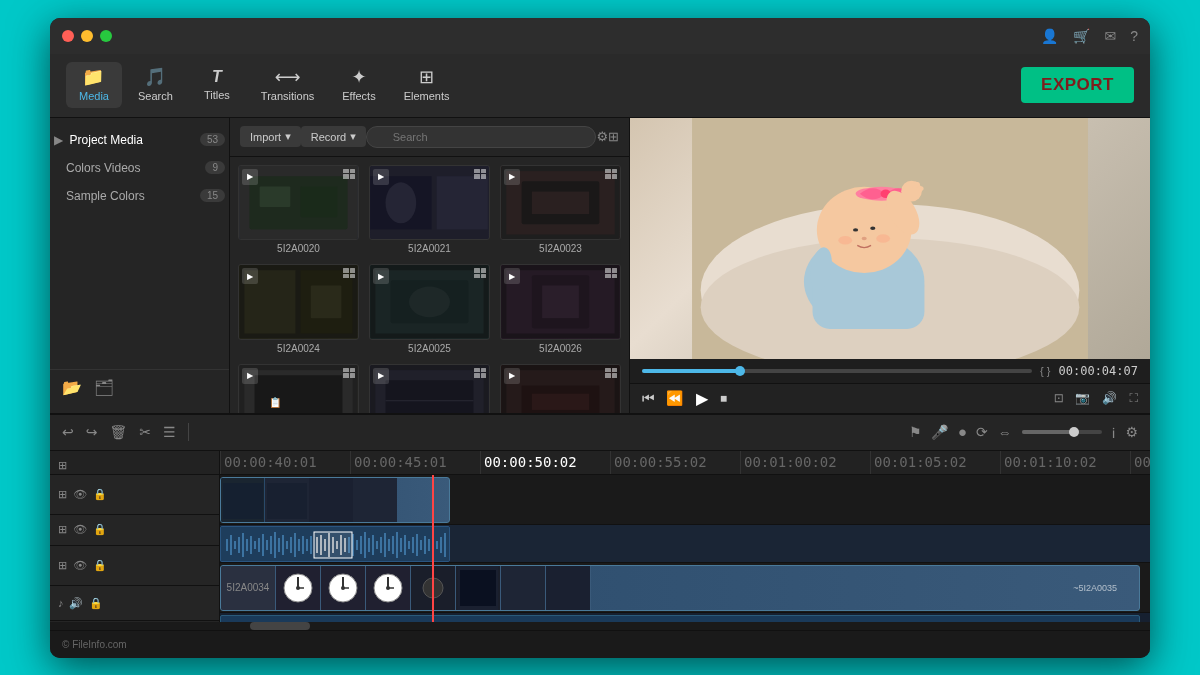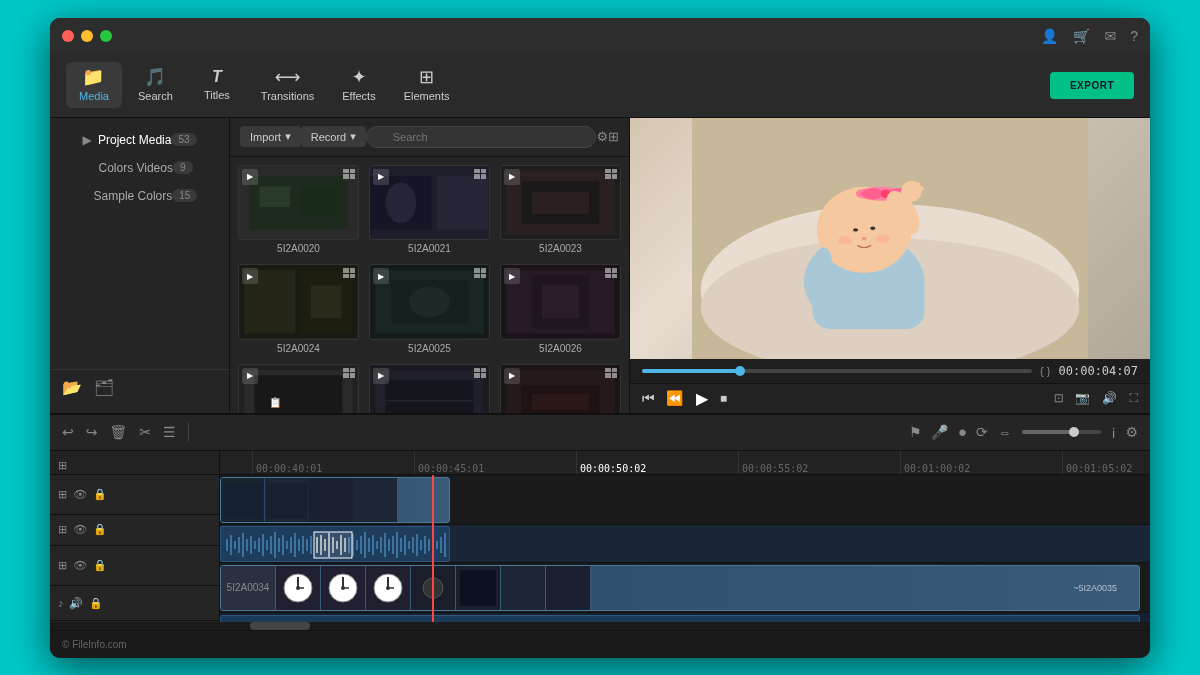--- a/index.html
+++ b/index.html
@@ -87,25 +87,25 @@
       background: #3a3a3a;
       color: #4db8e8;
     }
     .nav-icon {
       font-size: 18px;
       line-height: 1;
     }
     .toolbar-spacer { flex: 1; }
     .export-btn {
       background: #00c085;
-      color: #0f172a;
+      color: #7f1d1d;
       border: none;
       border-radius: 4px;
       padding: 8px 20px;
-      font-size: 10px;
+      font-size: 17px;
       font-weight: 600;
       cursor: pointer;
       letter-spacing: 0.5px;
     }
     
     .main-content {
       display: flex;
       flex: 1;
       overflow: hidden;
     }
@@ -117,21 +117,21 @@
       border-right: 1px solid #111;
       padding: 8px 0;
     }
     .sidebar-item {
       padding: 7px 4px;
       font-size: 12px;
       color: #aaa;
       cursor: pointer;
       display: flex;
       align-items: center;
-      justify-content: center;
+      justify-content: space-between;
     }
     .sidebar-item.active { color: #fff; }
     .sidebar-count {
       background: #3a3a3a;
       color: #888;
       border-radius: 10px;
       padding: 1px 7px;
       font-size: 10px;
     }
     .sidebar-footer-btn {
@@ -426,30 +426,29 @@
     }
     .inner-sidebar-top { flex: 1; }
     .sidebar-section-bottom {
       padding: 8px 12px;
       display: flex;
       gap: 12px;
       border-top: 1px solid #333;
     }
     .ruler-item {
       flex-shrink: 0;
-      font-size: 10px;
+      font-size: 14px;
       color: #666;
       font-family: monospace;
       width: 130px;
       border-left: 1px solid #333;
       padding-left: 3px;
       height: 100%;
       display: flex;
-      align-items: flex-end;
-      margin-left: 32px;
+      align-items: center;
     }
     .hospital-thumb {
       background: #2a3040;
       display: flex;
       align-items: center;
       justify-content: center;
     }
   </style>
 </head>
 <body>

